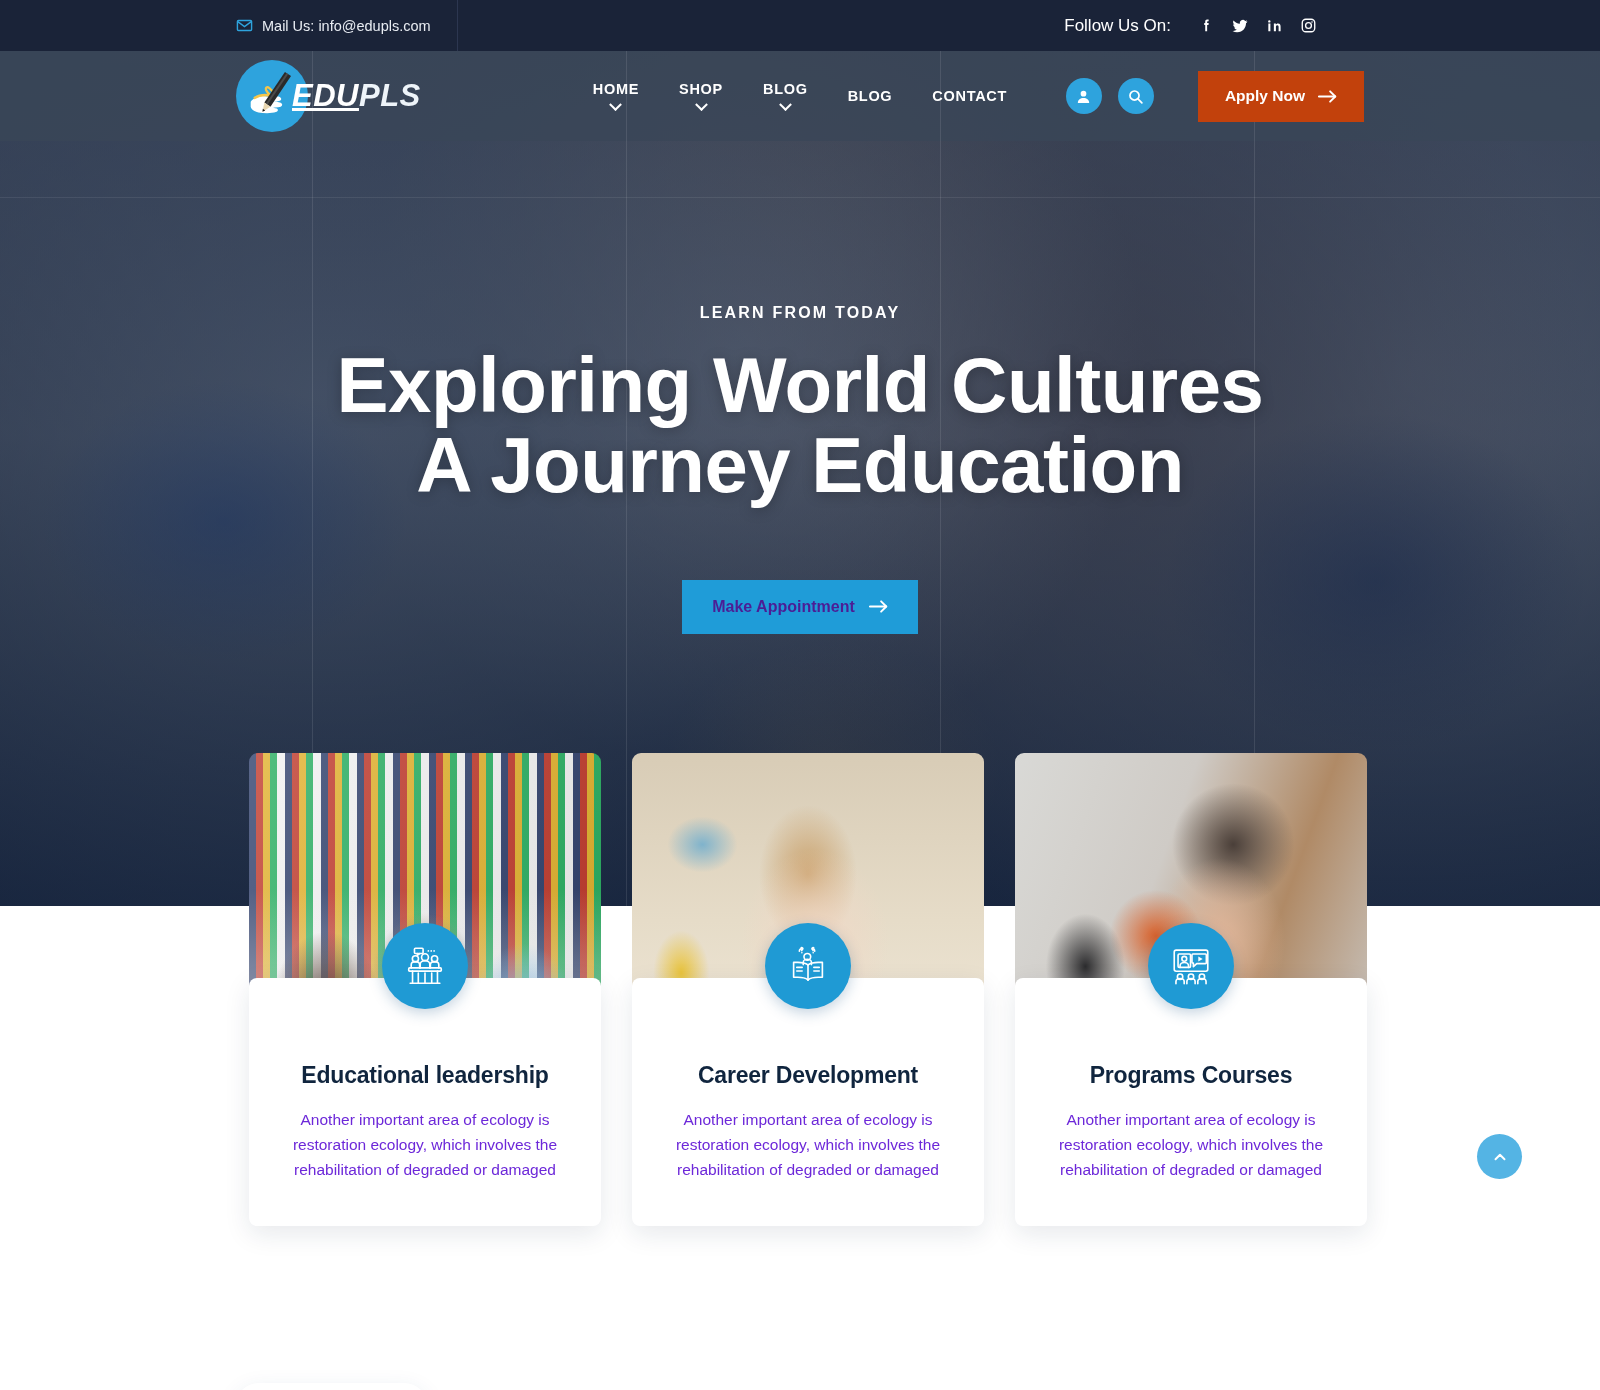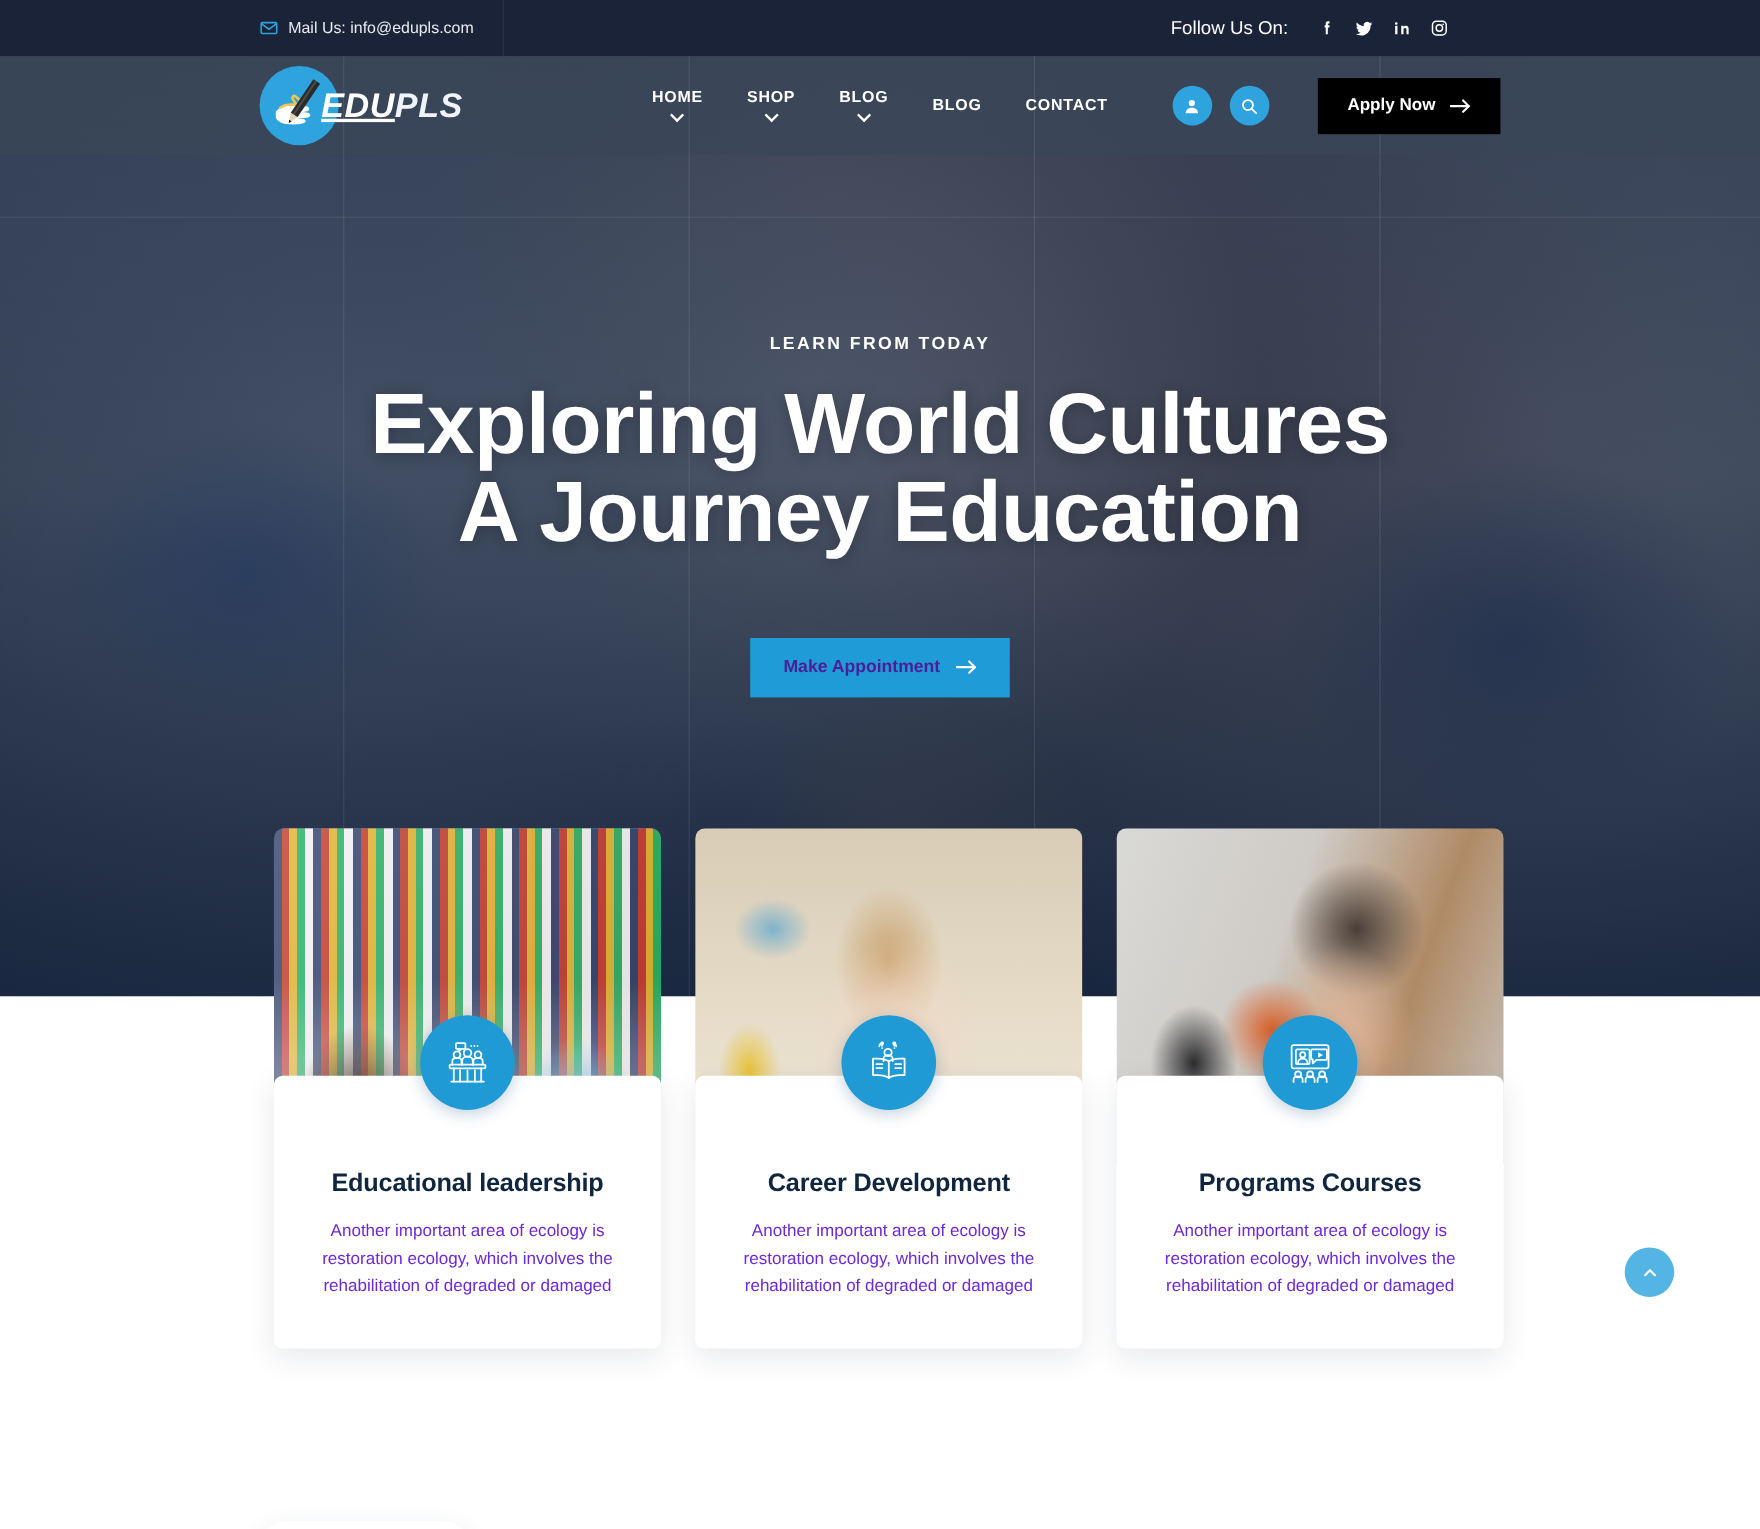--- a/index.html
+++ b/index.html
@@ -177,21 +177,21 @@
   }
   .round-btn {
     width:36px;height:36px;border-radius:50%;
     background:#2ea3dd;
     display:flex;align-items:center;justify-content:center;
     cursor:pointer;
     border:none;
   }
   .round-btn svg { display:block; }
   .apply-btn {
-    background:#000000;
+    background:#c2410c;
     color:#fff;
     border:none;
     height:51px;
     padding:0 27px;
     font-size:15.5px;
     font-weight:700;
     display:flex; align-items:center; gap:13px;
     cursor:pointer;
     font-family:inherit;
     margin-left:28px;

